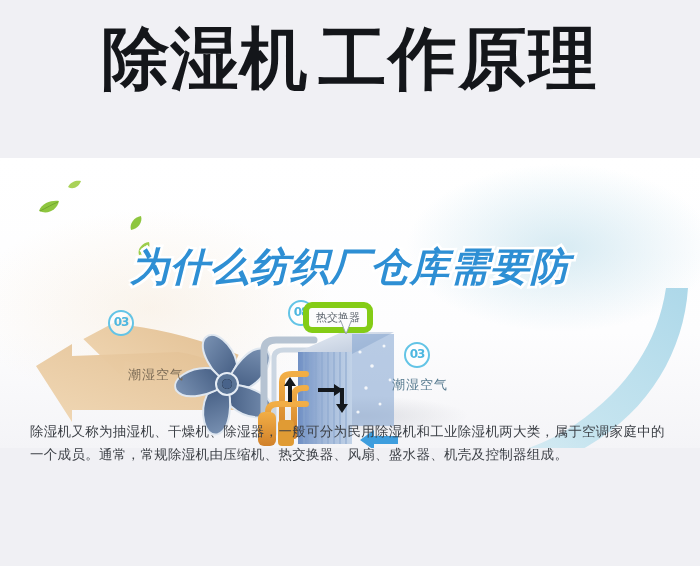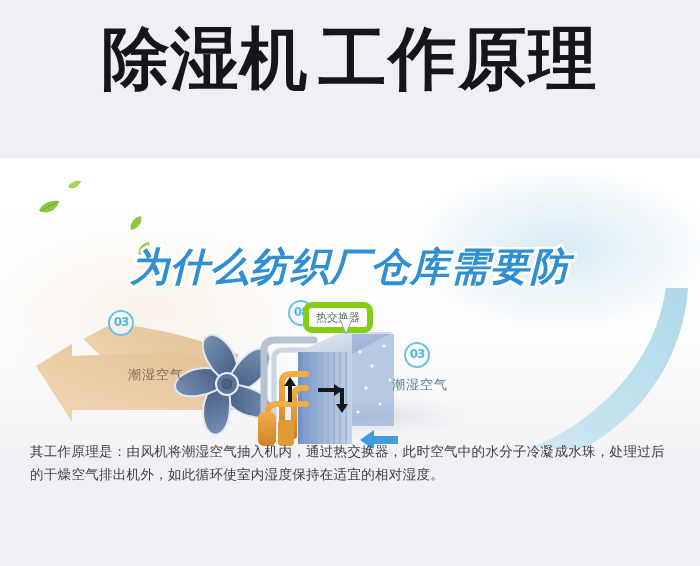--- a/index.html
+++ b/index.html
@@ -279,16 +279,16 @@
     <div class="dlabel dry">潮湿空气</div>
     <div class="dlabel humid">潮湿空气</div>
 
   </div>
 
   <div class="overlay">
     <span class="oline">为什么纺织厂仓库需要防</span>
   </div>
 
   <div class="copy">
-    <p class="p2">其工作原理是：由风机将潮湿空气抽入机内，通过热交换器，此时空气中的水分子冷凝成水珠，处理过后的干燥空气排出机外，如此循环使室内湿度保持在适宜的相对湿度。</p>
+    <p class="p1">除湿机又称为抽湿机、干燥机、除湿器，一般可分为民用除湿机和工业除湿机两大类，属于空调家庭中的一个成员。通常，常规除湿机由压缩机、热交换器、风扇、盛水器、机壳及控制器组成。</p>
   </div>
 
 </div>
 
 </body></html>

